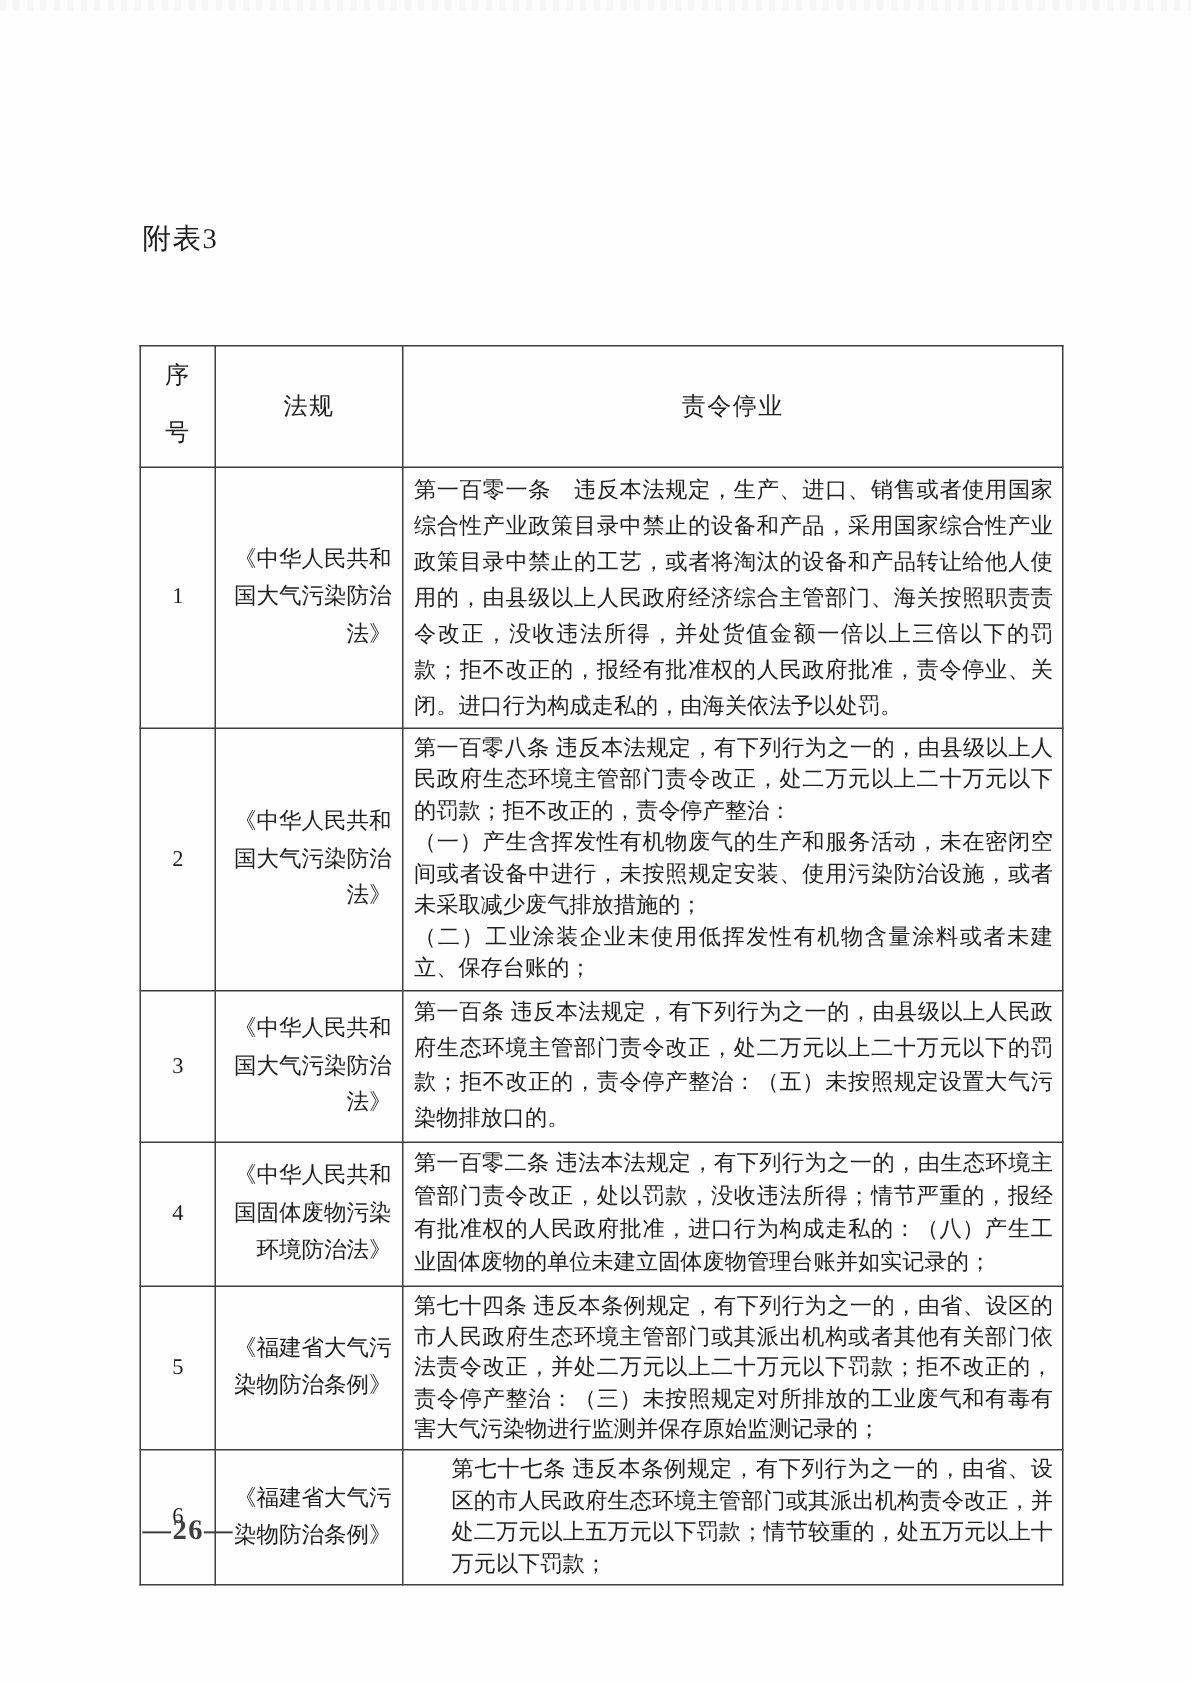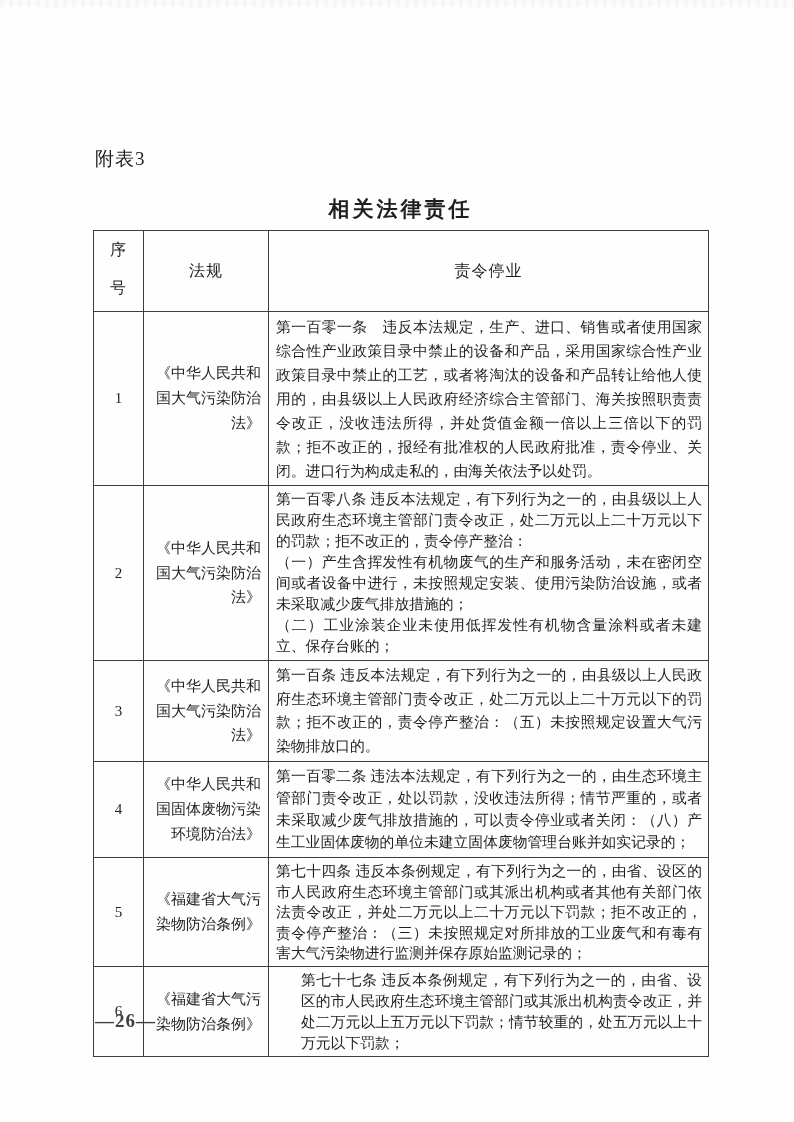--- a/index.html
+++ b/index.html
@@ -69,21 +69,20 @@
   }
 </style>
 </head>
 <body>
 
 <div class="page">
   <div class="scan-noise"></div>
 
   <div class="appendix">附表3</div>
 
-  <div class="doc-title">相关法律责任</div>
 
   <table class="law-table">
     <colgroup>
       <col class="c-index">
         <col class="c-law">
         <col class="c-content">
     </colgroup>
     <thead>
       <tr>
         <th><span class="vwrap">序号</span></th>
@@ -108,21 +107,21 @@
 
   <tr class="r3">
     <td class="cell-index">3</td>
     <td class="cell-law">《中华人民共和国大气污染防治法》</td>
     <td class="cell-content">第一百条 违反本法规定，有下列行为之一的，由县级以上人民政府生态环境主管部门责令改正，处二万元以上二十万元以下的罚款；拒不改正的，责令停产整治：（五）未按照规定设置大气污染物排放口的。</td>
   </tr>
 
   <tr class="r4">
     <td class="cell-index">4</td>
     <td class="cell-law">《中华人民共和国固体废物污染环境防治法》</td>
-    <td class="cell-content">第一百零二条 违法本法规定，有下列行为之一的，由生态环境主管部门责令改正，处以罚款，没收违法所得；情节严重的，或者未采取减少废气排放措施的，可以责令停业或者关闭：（八）产生工业固体废物的单位未建立固体废物管理台账并如实记录的；</td>
+    <td class="cell-content">第一百零二条 违法本法规定，有下列行为之一的，由生态环境主管部门责令改正，处以罚款，没收违法所得；情节严重的，报经有批准权的人民政府批准，进口行为构成走私的：（八）产生工业固体废物的单位未建立固体废物管理台账并如实记录的；</td>
   </tr>
 
   <tr class="r5">
     <td class="cell-index">5</td>
     <td class="cell-law">《福建省大气污染物防治条例》</td>
     <td class="cell-content">第七十四条 违反本条例规定，有下列行为之一的，由省、设区的市人民政府生态环境主管部门或其派出机构或者其他有关部门依法责令改正，并处二万元以上二十万元以下罚款；拒不改正的，责令停产整治：（三）未按照规定对所排放的工业废气和有毒有害大气污染物进行监测并保存原始监测记录的；</td>
   </tr>
 
   <tr class="r6">
     <td class="cell-index">6</td>

